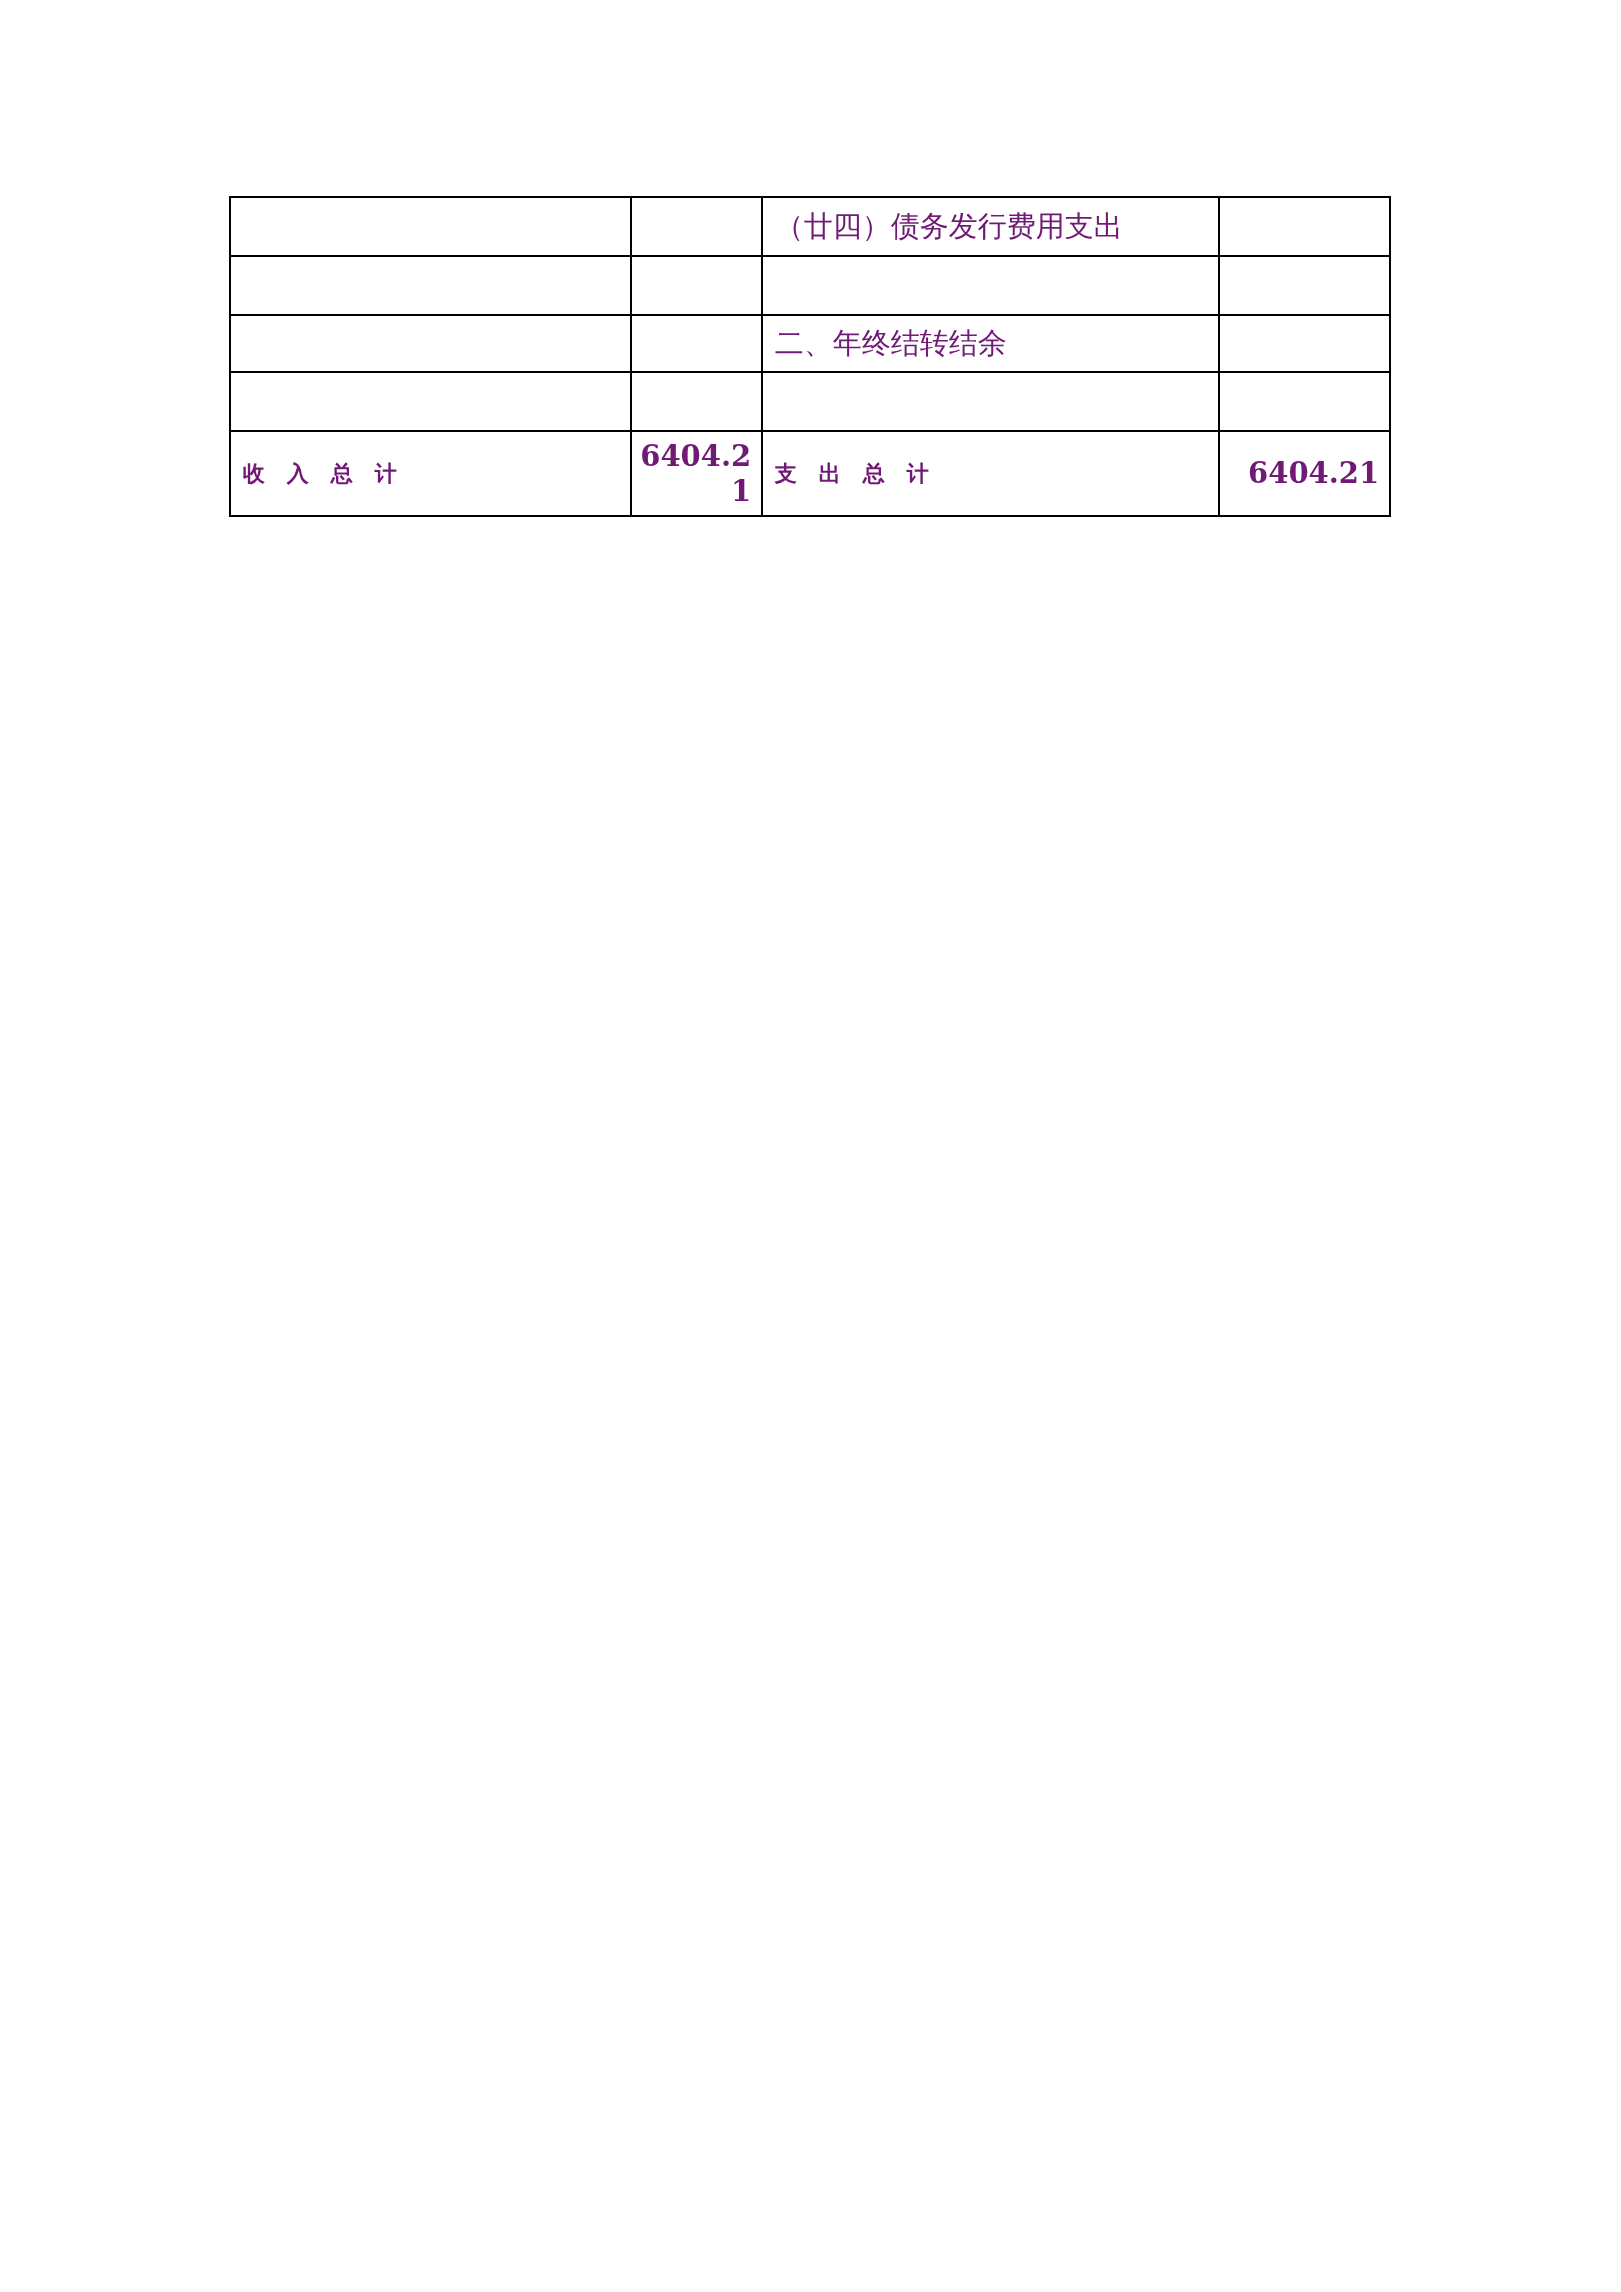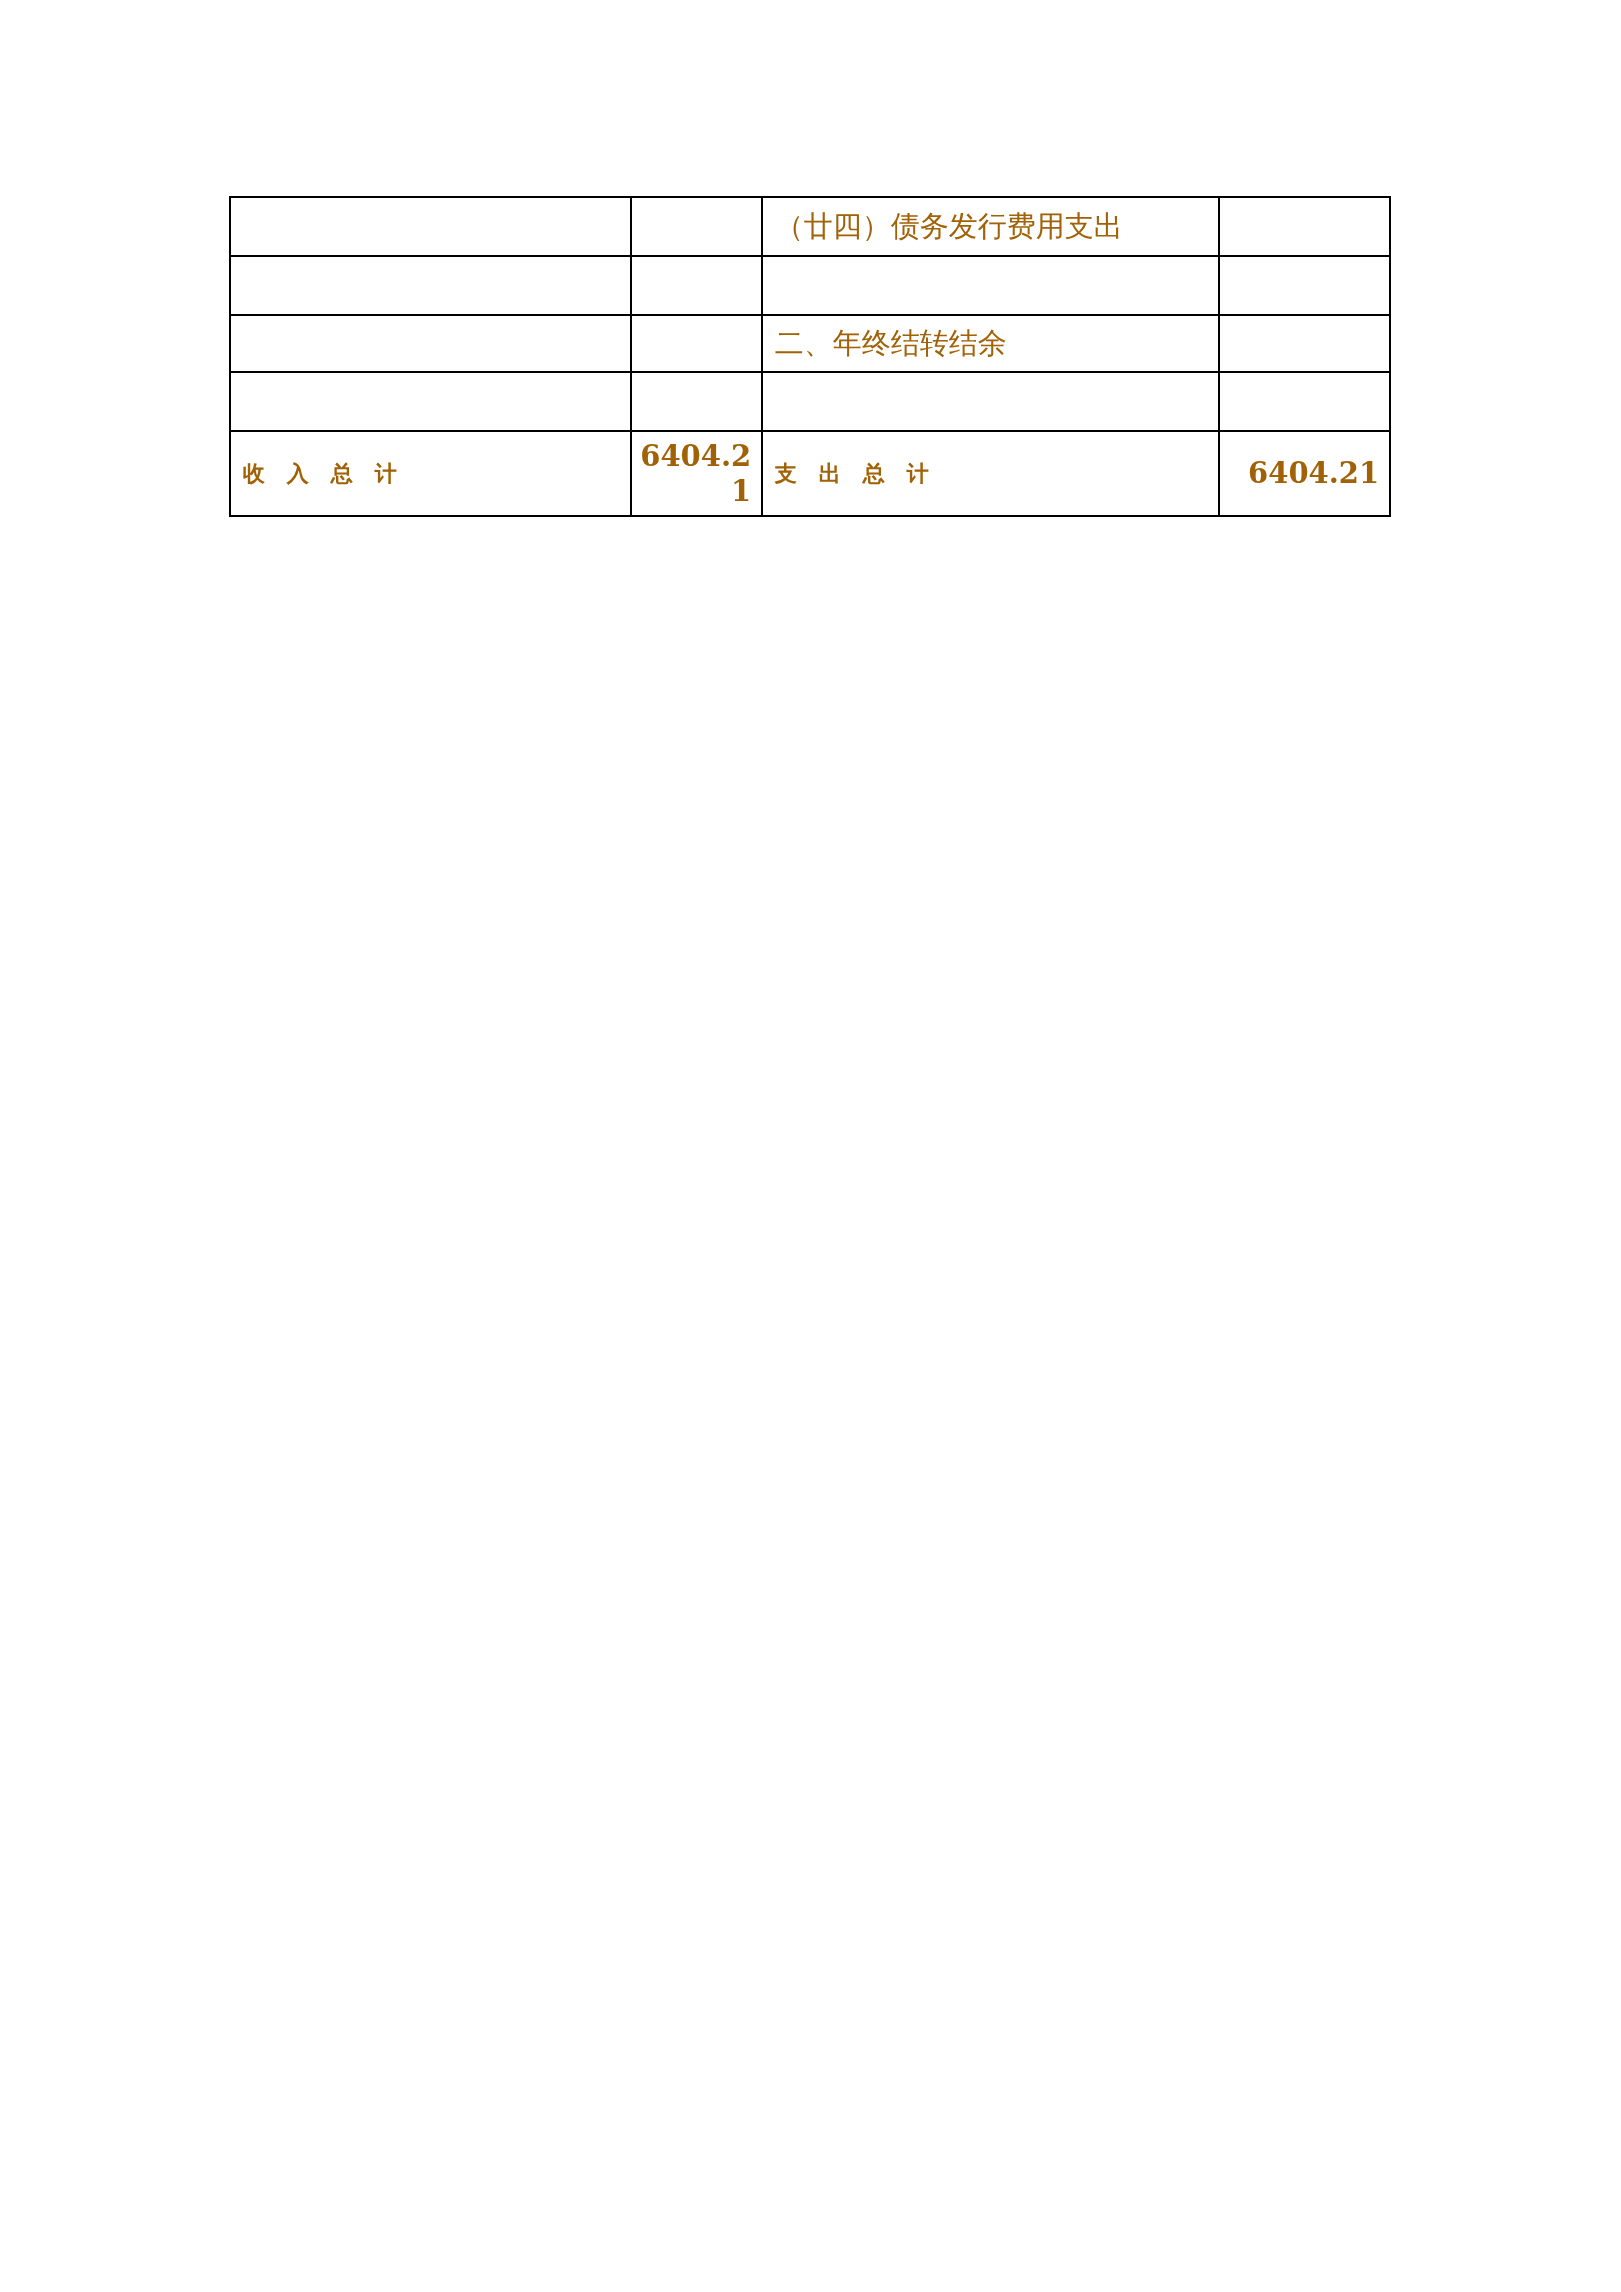--- a/index.html
+++ b/index.html
@@ -5,21 +5,21 @@
   html, body {
     margin: 0;
     padding: 0;
     background: #ffffff;
   }
   .page {
     position: relative;
     width: 1621px;
     height: 1881px;
     background: #ffffff;
-    color: #a16207;
+    color: #701a75;
     font-family: "DejaVu Serif", "Liberation Serif", serif;
     overflow: hidden;
   }
   table.budget-table {
     position: absolute;
     left: 229px;
     top: 196px;
     width: 1160px;
     border-collapse: collapse;
     table-layout: fixed;

